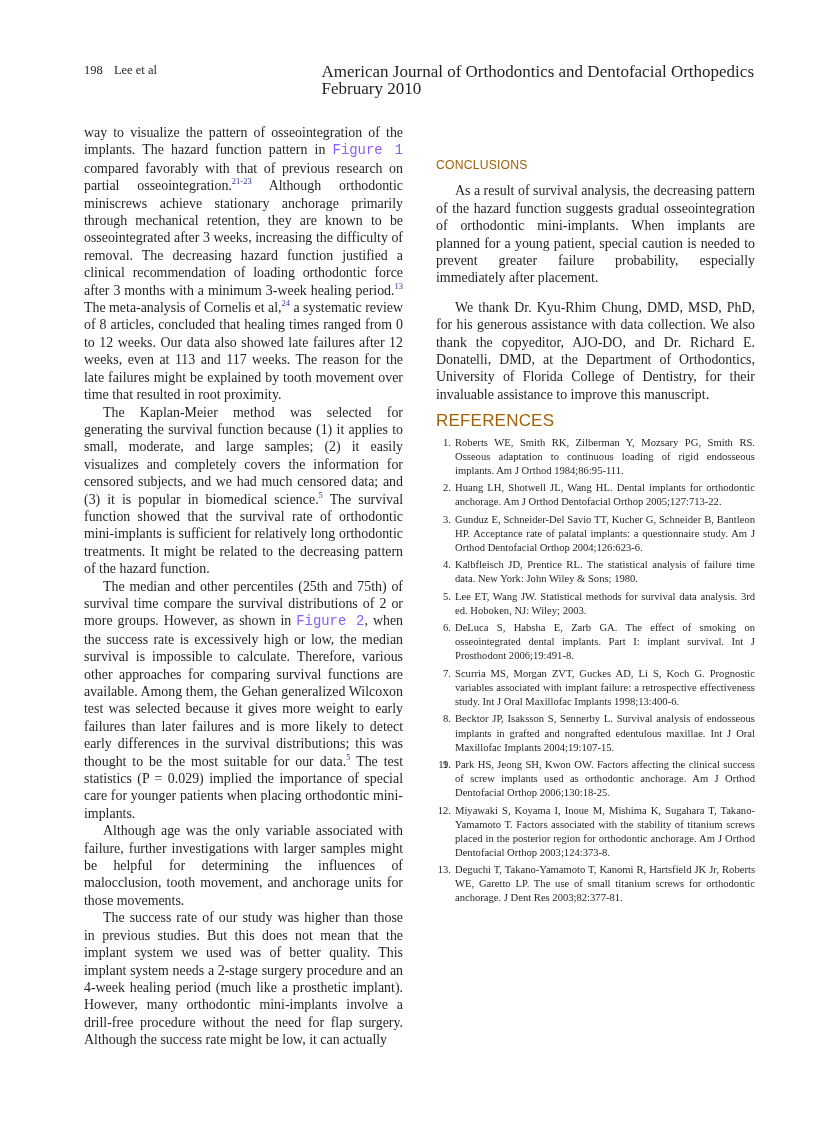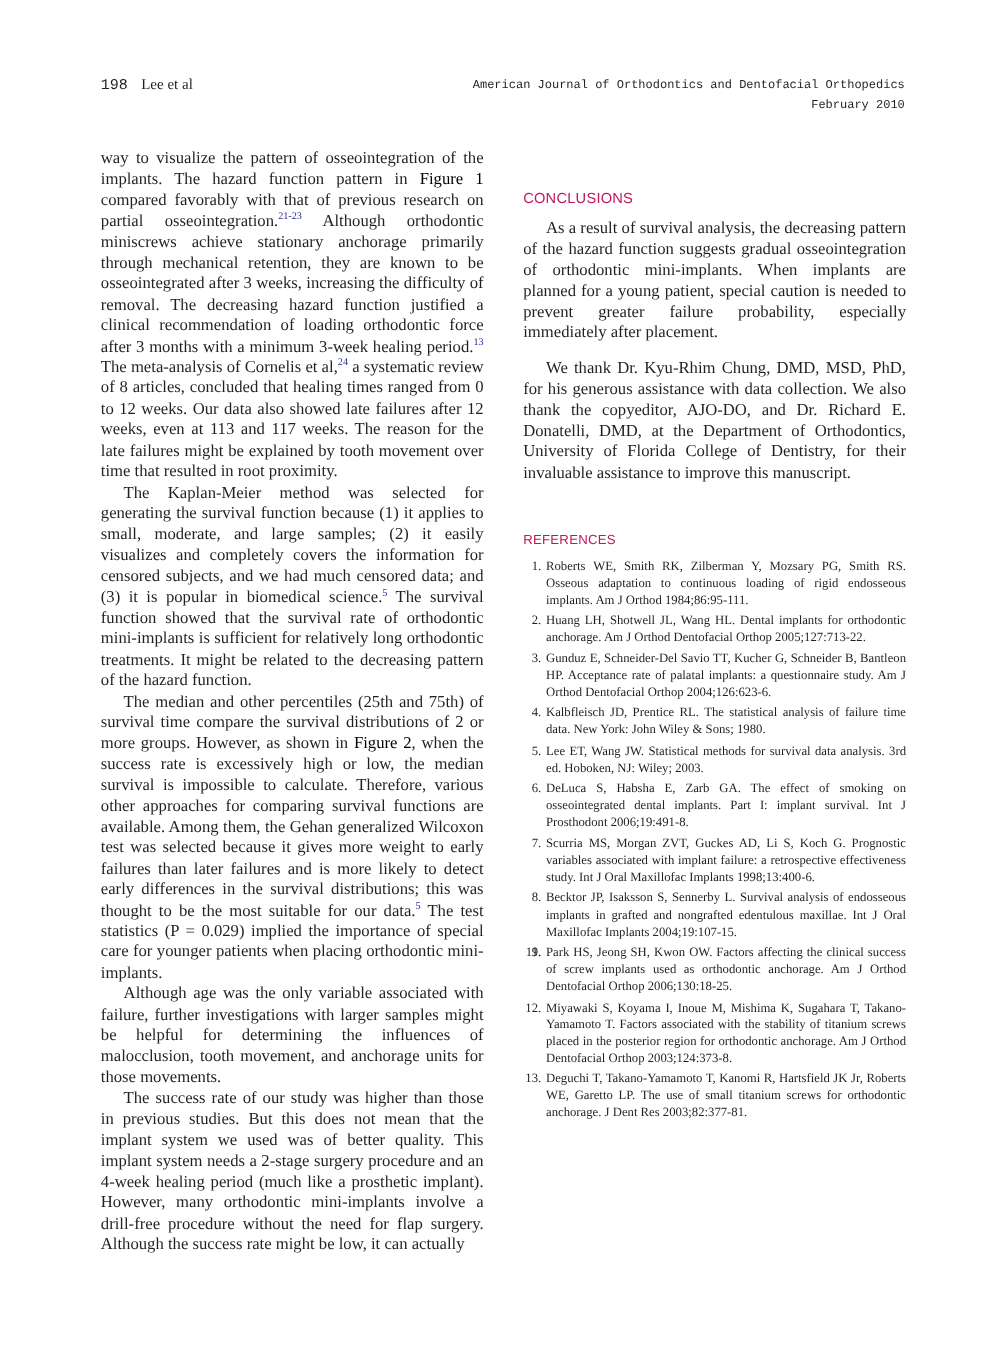--- a/index.html
+++ b/index.html
@@ -1,33 +1,33 @@
 <!DOCTYPE html>
 <html><head>
 <meta charset="utf-8">
 <style>
   html, body { margin: 0; padding: 0; background: #ffffff; }
   body { width: 838px; height: 1122px; position: relative; overflow: hidden;
          font-family: "Liberation Serif", "DejaVu Serif", serif; color: #231f20; }
   .hdr-left { position: absolute; left: 84px; top: 63px; font-size: 12.5px; }
-  .hdr-left .pg { margin-right: 8px; font-family: Liberation Mono, monospace; }
-  .hdr-right { position: absolute; right: 84px; top: 63px; font-size: 10px; text-align: right; line-height: 17px; font-family: Liberation Mono, monospace; }
+  .hdr-left .pg { margin-right: 8px; }
+  .hdr-right { position: absolute; right: 84px; top: 63px; font-size: 17px; text-align: left; line-height: 17px; }
   .col { position: absolute; top: 124px; width: 319px; font-size: 13.9px; line-height: 17.4px; }
   .col-left { left: 84px; }
   .col-right { left: 436px; }
   p { margin: 0; text-align: justify; text-align-last: auto; hyphens: manual; }
   p.indent { text-indent: 19px; }
   sup { font-size: 8.5px; line-height: 0; vertical-align: super; }
-  .ref-link { color: #000000; }
+  .ref-link { color: #8b5cf6; font-family: Liberation Mono, monospace; }
   .sup-link { color: #2e3192; }
   h2 { font-family: "Liberation Sans", "DejaVu Sans", sans-serif; font-weight: normal;
-       font-size: 12.2px; letter-spacing: 0.2px; margin: 0; color: #be185d; }
+       font-size: 12.2px; letter-spacing: 0.2px; margin: 0; color: #a16207; }
   .h-conc { margin-top: 33px; margin-bottom: 8px; }
   .ack { margin-top: 12px; }
-  .h-refs { margin-top: 39px; margin-bottom: 6px; font-size: 11px; }
+  .h-refs { margin-top: 9px; margin-bottom: 6px; font-size: 17px; }
   ol.refs { list-style: none; margin: 0; padding: 0; font-size: 10.6px; line-height: 14.1px; }
   ol.refs li { position: relative; padding-left: 19px; text-align: justify; margin-bottom: 3.3px; }
   ol.refs li .num { position: absolute; left: 0; width: 15px; text-align: right; }
   ol.refs li.two .num { left: -5px; width: 20px; }
 </style>
 </head>
 <body>
 
 <div class="hdr-left">
   <span class="pg">198</span>

